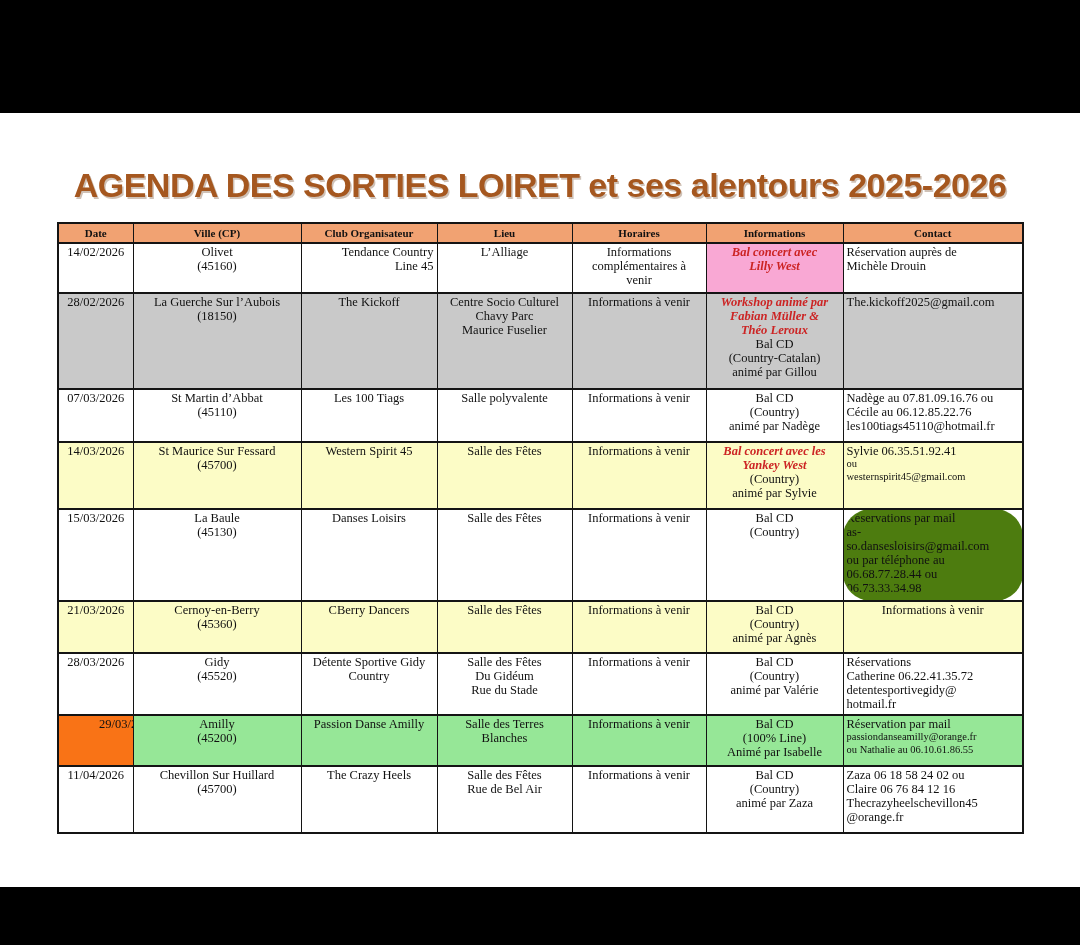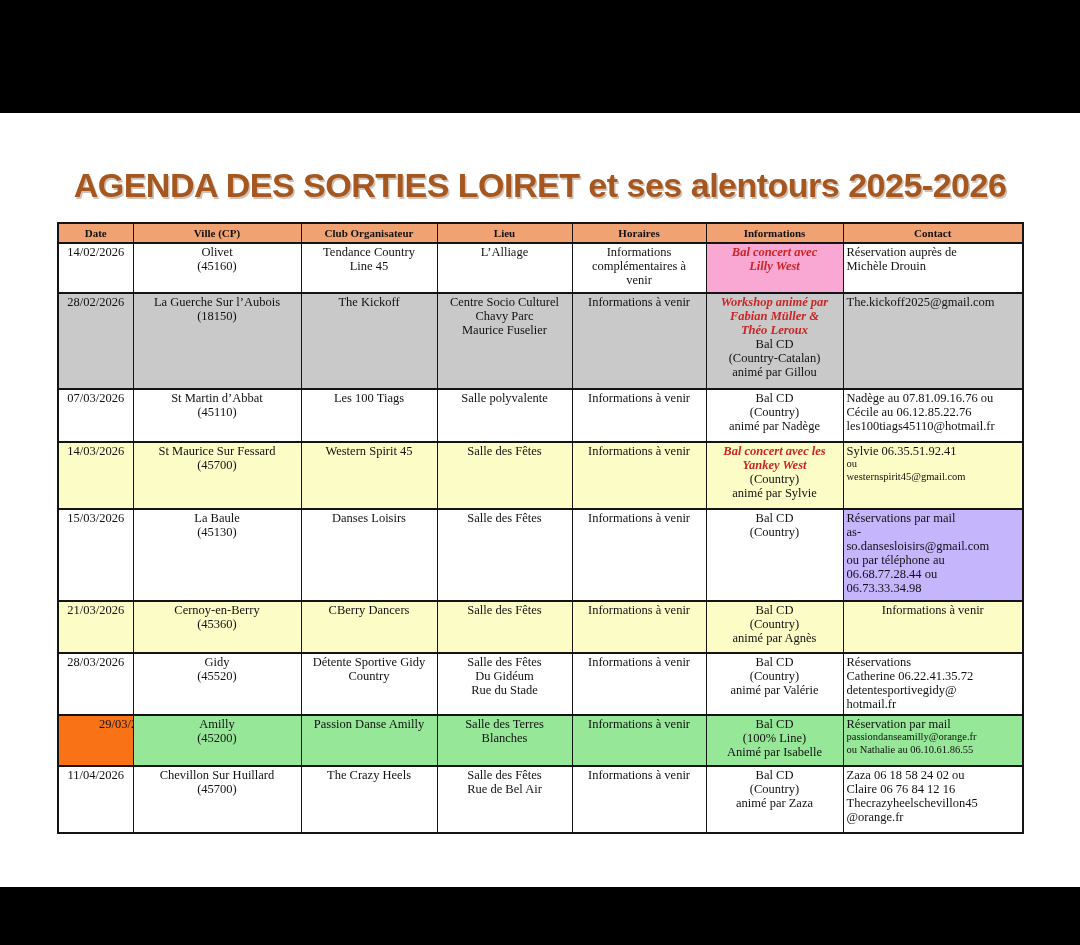--- a/index.html
+++ b/index.html
@@ -90,21 +90,21 @@
       </thead>
       <tbody id="table-body">
           <tr>
             <td style="background: rgb(255, 255, 255); height: 46px;">
               <span class="line">14/02/2026</span>
             </td>
             <td style="background: rgb(255, 255, 255);">
               <span class="line">Olivet</span>
               <span class="line">(45160)</span>
             </td>
-            <td style="background: rgb(255, 255, 255);">
+            <td style="background: rgb(255, 255, 255); text-align: right;">
               <span class="line">Tendance Country</span>
               <span class="line">Line 45</span>
             </td>
             <td style="background: rgb(255, 255, 255);">
               <span class="line">L’Alliage</span>
             </td>
             <td style="background: rgb(255, 255, 255);">
               <span class="line">Informations</span>
               <span class="line">complémentaires à</span>
               <span class="line">venir</span>
@@ -220,21 +220,21 @@
             <td style="background: rgb(255, 255, 255);">
               <span class="line">Salle des Fêtes</span>
             </td>
             <td style="background: rgb(255, 255, 255);">
               <span class="line">Informations à venir</span>
             </td>
             <td style="background: rgb(255, 255, 255);">
               <span class="line">Bal CD</span>
               <span class="line">(Country)</span>
             </td>
-            <td class="contact" style="background: #c4b5fd;">
+            <td class="contact" style="background: #4d7c0f; border-radius: 28px;">
               <span class="line">Réservations par mail</span>
               <span class="line">as-</span>
               <span class="line">so.dansesloisirs@gmail.com</span>
               <span class="line">ou par téléphone au</span>
               <span class="line">06.68.77.28.44 ou</span>
               <span class="line">06.73.33.34.98</span>
             </td>
           </tr>
           <tr>
             <td style="background: rgb(252, 252, 198); height: 48px;">

